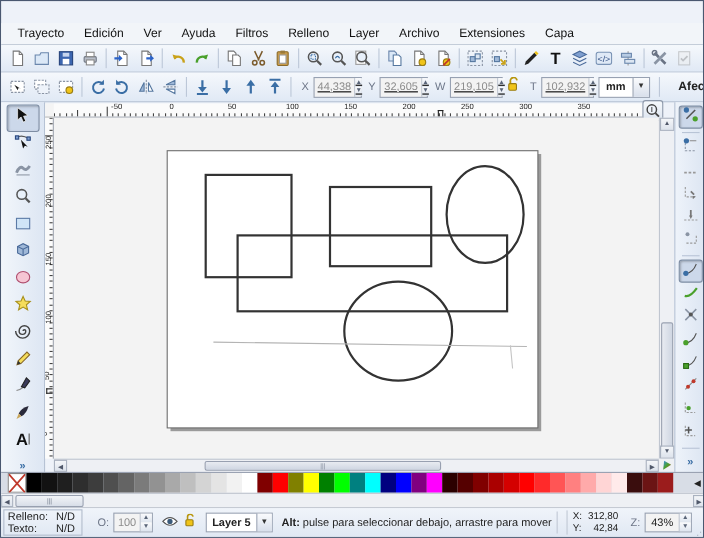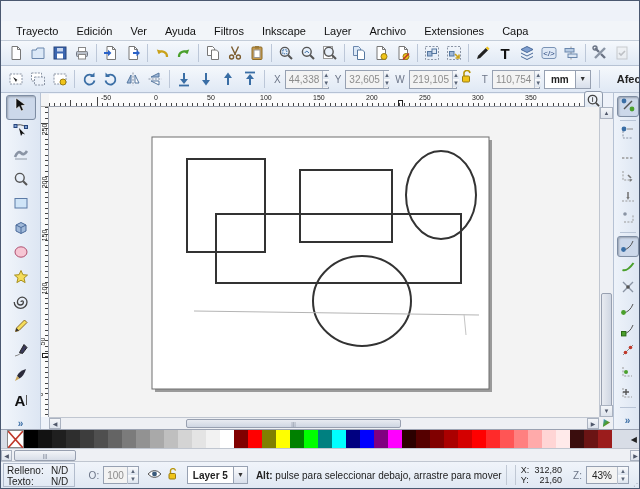--- a/index.html
+++ b/index.html
@@ -19,21 +19,21 @@
   .menu-item{font-size:11px;color:#111;padding:2px 9px;}
 
   
   .toolbar{background:linear-gradient(#f5f8fc,#e0e9f5);border-bottom:1px solid #b6c2d4;display:flex;align-items:center;}
   #toolbar1{left:0;top:40px;width:640px;height:25px;padding-left:4px;}
   #toolbar2{left:0;top:65px;width:640px;height:27px;padding-left:4px;}
   .tbtn{width:22px;height:22px;display:flex;align-items:center;justify-content:center;border:1px solid transparent;border-radius:2px;flex:0 0 auto;}
   .tbtn svg{display:block;}
   .tbtn.disabled{opacity:.45;}
   .tsep{width:1px;height:18px;background:#bcc7d8;margin:0 3px;flex:0 0 auto;}
-  .spinfield{display:flex;align-items:center;height:19px;background:#f3f3f3;border:1px solid #97a1b2;flex:0 0 auto;}
+  .spinfield{display:flex;align-items:center;height:19px;background:#f3f3f3;border:1px solid #97a1b2;flex:0 0 auto;text-decoration:underline;}
   .spinfield .val{font-size:10px;color:#8c8c8c;padding:0 3px;text-align:right;flex:1;}
   .spinner{display:flex;flex-direction:column;width:11px;height:17px;border-left:1px solid #b8c0cc;}
   .spinner span{font-size:6px;line-height:8px;color:#5a6residual:none;color:#5a6578;text-align:center;background:linear-gradient(#fafbfd,#dde4ee);}
   .flabel{font-size:10px;color:#6d7688;margin:0 4px 0 6px;}
   #unitbox{display:flex;height:19px;border:1px solid #97a1b2;background:#fff;align-items:center;margin-left:4px;flex:0 0 auto;}
   #unit-value{font-size:10px;font-weight:bold;color:#222;padding:0 6px;}
   #unit-arrow{width:15px;height:17px;background:linear-gradient(#fafbfd,#d8dfeb);border-left:1px solid #97a1b2;font-size:7px;color:#333;text-align:center;line-height:16px;}
   #affect-label{font-size:11px;font-weight:bold;color:#222;margin-left:14px;}
 
   
@@ -101,21 +101,21 @@
 
 <div id="window">
 
 
   <div id="menubar" class="abs">
       <span class="menu-item">Trayecto</span>
       <span class="menu-item">Edición</span>
       <span class="menu-item">Ver</span>
       <span class="menu-item">Ayuda</span>
       <span class="menu-item">Filtros</span>
-      <span class="menu-item">Inkscape</span>
+      <span class="menu-item">Relleno</span>
       <span class="menu-item">Layer</span>
       <span class="menu-item">Archivo</span>
       <span class="menu-item">Extensiones</span>
       <span class="menu-item">Capa</span>
     </div>
 
   <div id="toolbar1" class="abs toolbar">
       <span class="tbtn">
         <span>
           <svg width="16" height="16" viewBox="0 0 16 16">
@@ -472,21 +472,21 @@
           <span>▲</span>
           <span>▼</span>
         </span>
       </span>
     <span style="margin:0 3px;"><svg width="13" height="14" viewBox="0 0 13 14">
           <path d="M4 6V4a3 3 0 0 1 6-1" fill="none" stroke="#b8960c" stroke-width="1.6"></path>
           <rect x="2.5" y="6" width="7" height="6" rx="1" fill="#f0c419" stroke="#9a7d12"></rect>
         </svg></span>
     <span class="flabel">T</span>
     <span class="spinfield" style="width:48px">
-        <span class="val">110,754</span>
+        <span class="val">102,932</span>
         <span class="spinner">
           <span>▲</span>
           <span>▼</span>
         </span>
       </span>
     <span id="unitbox">
         <span id="unit-value">mm</span>
         <span id="unit-arrow">▼</span>
       </span>
     <span class="tsep" style="margin-left:8px;"></span>
@@ -975,21 +975,21 @@
           <path d="M3.5 5.5V3.5a2.5 2.5 0 0 1 5-.8" fill="none" stroke="#b8960c" stroke-width="1.4"></path>
           <rect x="2" y="5.5" width="6.5" height="5.5" rx="1" fill="#f0c419" stroke="#9a7d12"></rect>
         </svg></span>
     <div id="layer-combo">
       <span id="layer-label">Layer 5</span>
       <span id="layer-arrow">▼</span>
     </div>
     <div id="status-msg"><b>Alt:</b><span> pulse para seleccionar debajo, arrastre para mover la selecci</span></div>
     <div class="statussep"></div>
     <div id="coords"><span>X:</span> <span>312,80</span>
-<span>Y:</span>  <span>21,60</span></div>
+<span>Y:</span>  <span>42,84</span></div>
     <div id="zoom-wrap">
       <span class="flabel">Z:</span>
       <span class="sspin" id="zoom-field">
           <span class="val">43%</span>
           <span class="spinner">
             <span>▲</span>
             <span>▼</span>
           </span>
         </span>
     </div>

